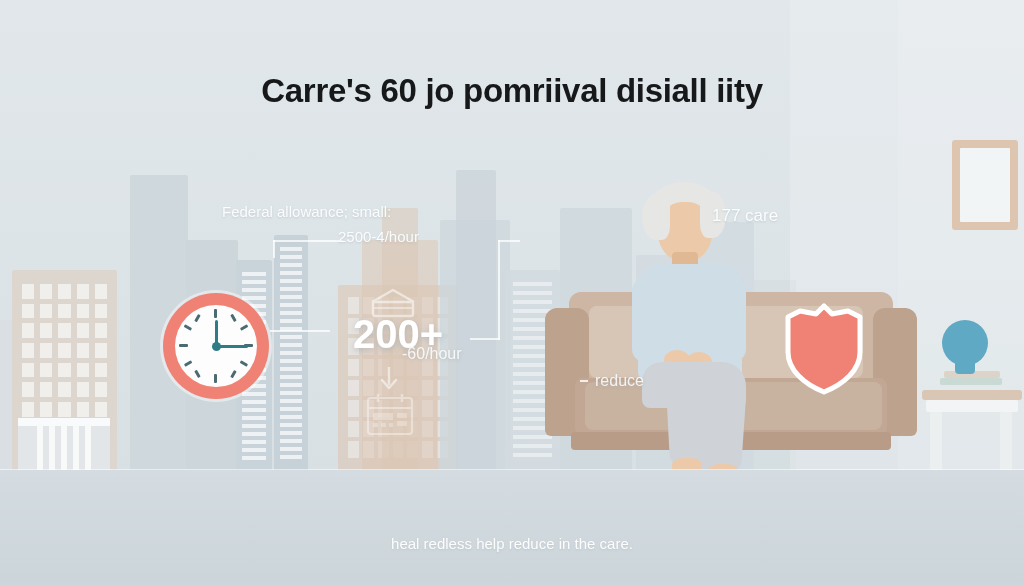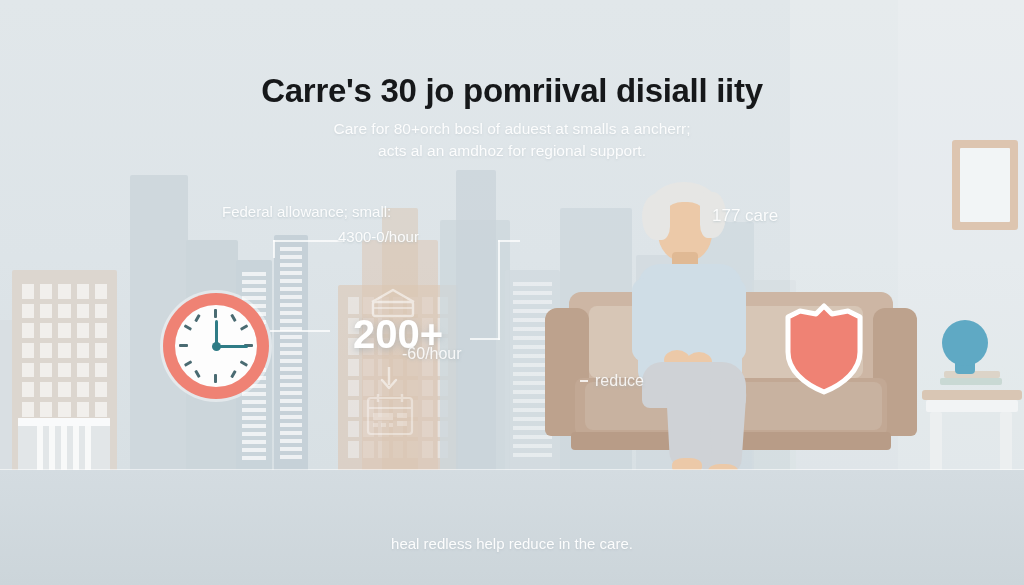--- a/index.html
+++ b/index.html
@@ -342,26 +342,24 @@
     <rect x="33" y="29" width="10" height="5" fill="#ffffff" opacity=".7"></rect>
     <rect x="9" y="31" width="5" height="4" fill="#ffffff" opacity=".7"></rect>
     <rect x="17" y="31" width="5" height="4" fill="#ffffff" opacity=".7"></rect>
     <rect x="25" y="31" width="4" height="4" fill="#ffffff" opacity=".7"></rect>
   </svg>
 
   <svg class="shield" style="left:782px;top:302px;width:84px;height:94px;" viewBox="0 0 84 94">
     <path d="M42 4 L50 12 L66 9 L78 15 L78 50 C78 68 62 82 42 90 C22 82 6 68 6 50 L6 15 L18 9 L34 12 Z" fill="#ef8274" stroke="#ffffff" stroke-width="5" stroke-linejoin="round"></path>
   </svg>
 
-  <div class="title" style="top:72px;">Carre's 30 jo pomriival disiall iity</div>
-  <div class="subtitle" style="top:118px;">Care for 80+orch bosl of aduest at smalls a ancherr;</div>
-  <div class="subtitle" style="top:140px;">acts al an amdhoz for regional support.</div>
+  <div class="title" style="top:72px;">Carre's 60 jo pomriival disiall iity</div>
 
   <div class="lbl" style="left:222px;top:203px;">Federal allowance; small:</div>
-  <div class="lbl" style="left:338px;top:228px;">4300-0/hour</div>
+  <div class="lbl" style="left:338px;top:228px;">2500-4/hour</div>
   <div class="lbl" style="left:712px;top:206px;font-size:17px;">177 care</div>
 
   <div class="stat-big" style="left:353px;top:312px;">200+</div>
   <div class="stat-sub" style="left:402px;top:345px;">-60/hour</div>
 
   <div class="stat-sub" style="left:595px;top:372px;">reduce</div>
   <div style="position:absolute;left:580px;top:380px;width:8px;height:2px;background:rgba(255,255,255,.8);"></div>
 
   <div class="footer" style="top:525px;">heal redless help reduce in the care.</div>
 

